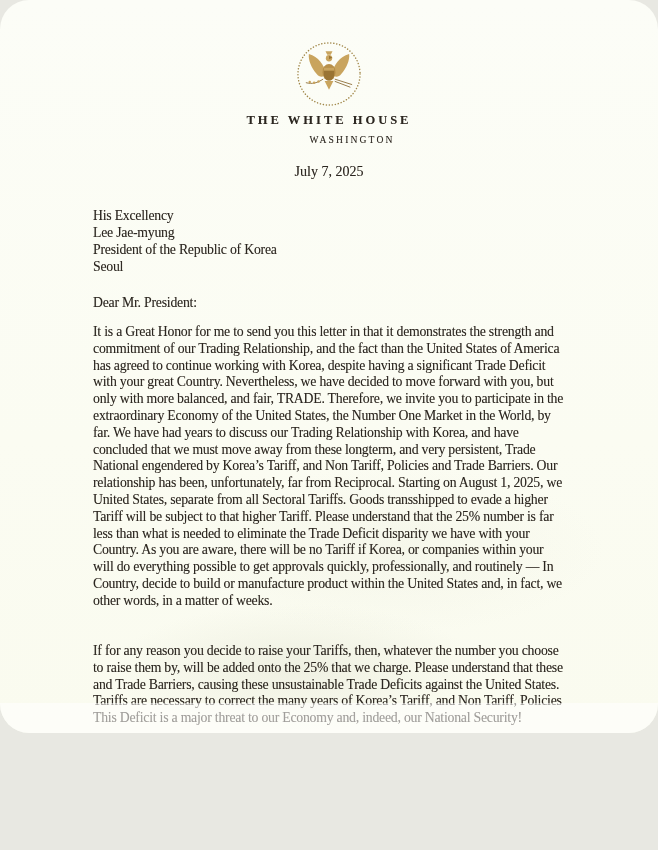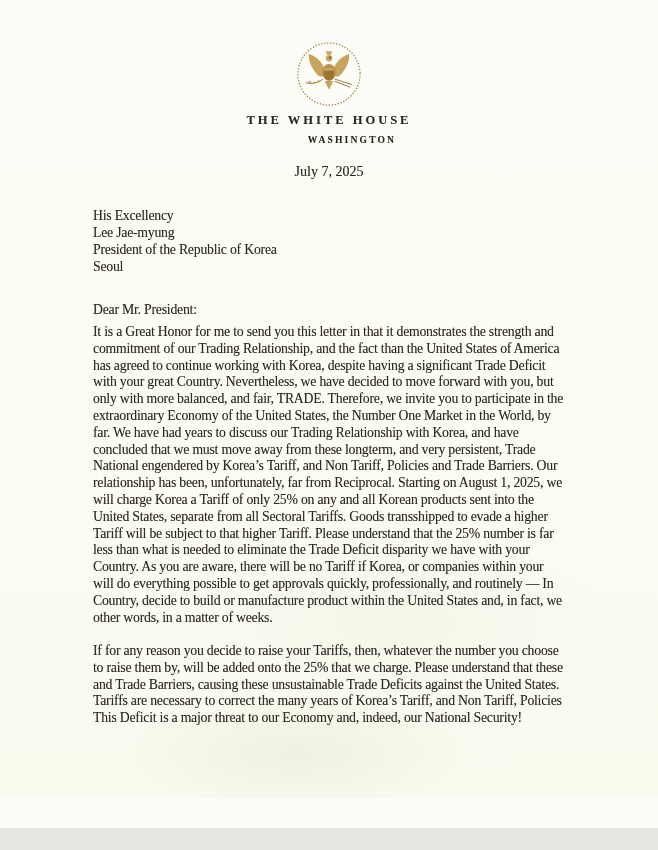--- a/index.html
+++ b/index.html
@@ -8,28 +8,29 @@
     --seal-gold: #c9a45e;
     --seal-gold-dark: #8a6a33;
     --seal-dot: #a08648;
   }
   * { margin: 0; padding: 0; box-sizing: border-box; }
   html, body { background: #e8e8e2; }
   body { font-family: "Liberation Serif", "DejaVu Serif", serif; }
   .page {
     position: relative;
     width: 658px;
-    height: 828px;
+    height: 733px;
     margin: 0 auto;
     overflow: hidden;
     color: var(--ink);
     background:
       radial-gradient(260px 90px at 45% 91%, rgba(222,224,205,0.40), transparent 70%),
       radial-gradient(300px 120px at 60% 75%, rgba(230,231,214,0.25), transparent 70%),
       linear-gradient(#fcfdf7, var(--paper) 60%, #fafbef);
+    border-radius: 29px;
   }
   .txt { text-shadow: 0.2px 0.2px 0.6px rgba(62,52,40,0.35); }
 
   .seal {
     position: absolute;
     left: 50%;
     top: 39px;
     transform: translateX(-50%);
     width: 70px;
     height: 70px;
@@ -41,31 +42,31 @@
   .seal-stroke { stroke: var(--seal-gold-dark); stroke-width: 1; fill: none; stroke-linecap: round; }
 
   .org {
     position: absolute; top: 113px; left: 0; width: 100%;
     text-align: center;
     font-size: 12.5px; font-weight: 700; letter-spacing: 3px;
   }
   .city {
     position: absolute; top: 134.5px; left: 0; width: 100%;
     text-align: center;
-    font-size: 9.5px; font-weight: 700; letter-spacing: 2.2px; padding-left: 46px;
+    font-size: 9.5px; font-weight: 400; letter-spacing: 2.2px; padding-left: 46px;
   }
   .date {
     position: absolute; top: 164px; left: 0; width: 100%;
     text-align: center;
     font-size: 14px;
   }
 
   .block { position: absolute; left: 93px; font-size: 13.7px; letter-spacing: -0.2px; }
   .recipient { top: 207px; line-height: 17px; }
-  .salutation { top: 294px; line-height: 17px; margin-top: 7px; }
+  .salutation { top: 294px; line-height: 17px; }
   .para1 { top: 324px; line-height: 16.8px; }
   .para2 { top: 643px; line-height: 16.8px; }
   .line { white-space: nowrap; }
 
   .scan-band {
     position: absolute; left: 0; bottom: 0; width: 100%; height: 30px;
     background: rgba(255,255,255,0.55);
   }
 </style>
 </head>
@@ -118,21 +119,20 @@
       <div class="line">It is a Great Honor for me to send you this letter in that it demonstrates the strength and</div>
       <div class="line">commitment of our Trading Relationship, and the fact than the United States of America</div>
       <div class="line">has agreed to continue working with Korea, despite having a significant Trade Deficit</div>
       <div class="line">with your great Country. Nevertheless, we have decided to move forward with you, but</div>
       <div class="line">only with more balanced, and fair, TRADE. Therefore, we invite you to participate in the</div>
       <div class="line">extraordinary Economy of the United States, the Number One Market in the World, by</div>
       <div class="line">far. We have had years to discuss our Trading Relationship with Korea, and have</div>
       <div class="line">concluded that we must move away from these longterm, and very persistent, Trade</div>
       <div class="line">National engendered by Korea’s Tariff, and Non Tariff, Policies and Trade Barriers. Our</div>
       <div class="line">relationship has been, unfortunately, far from Reciprocal. Starting on August 1, 2025, we</div>
-      <div class="line">will charge Korea a Tariff of only 25% on any and all Korean products sent into the</div>
       <div class="line">United States, separate from all Sectoral Tariffs. Goods transshipped to evade a higher</div>
       <div class="line">Tariff will be subject to that higher Tariff. Please understand that the 25% number is far</div>
       <div class="line">less than what is needed to eliminate the Trade Deficit disparity we have with your</div>
       <div class="line">Country. As you are aware, there will be no Tariff if Korea, or companies within your</div>
       <div class="line">will do everything possible to get approvals quickly, professionally, and routinely — In</div>
       <div class="line">Country, decide to build or manufacture product within the United States and, in fact, we</div>
       <div class="line">other words, in a matter of weeks.</div>
     </div>
 
   <div class="block para2 txt">

